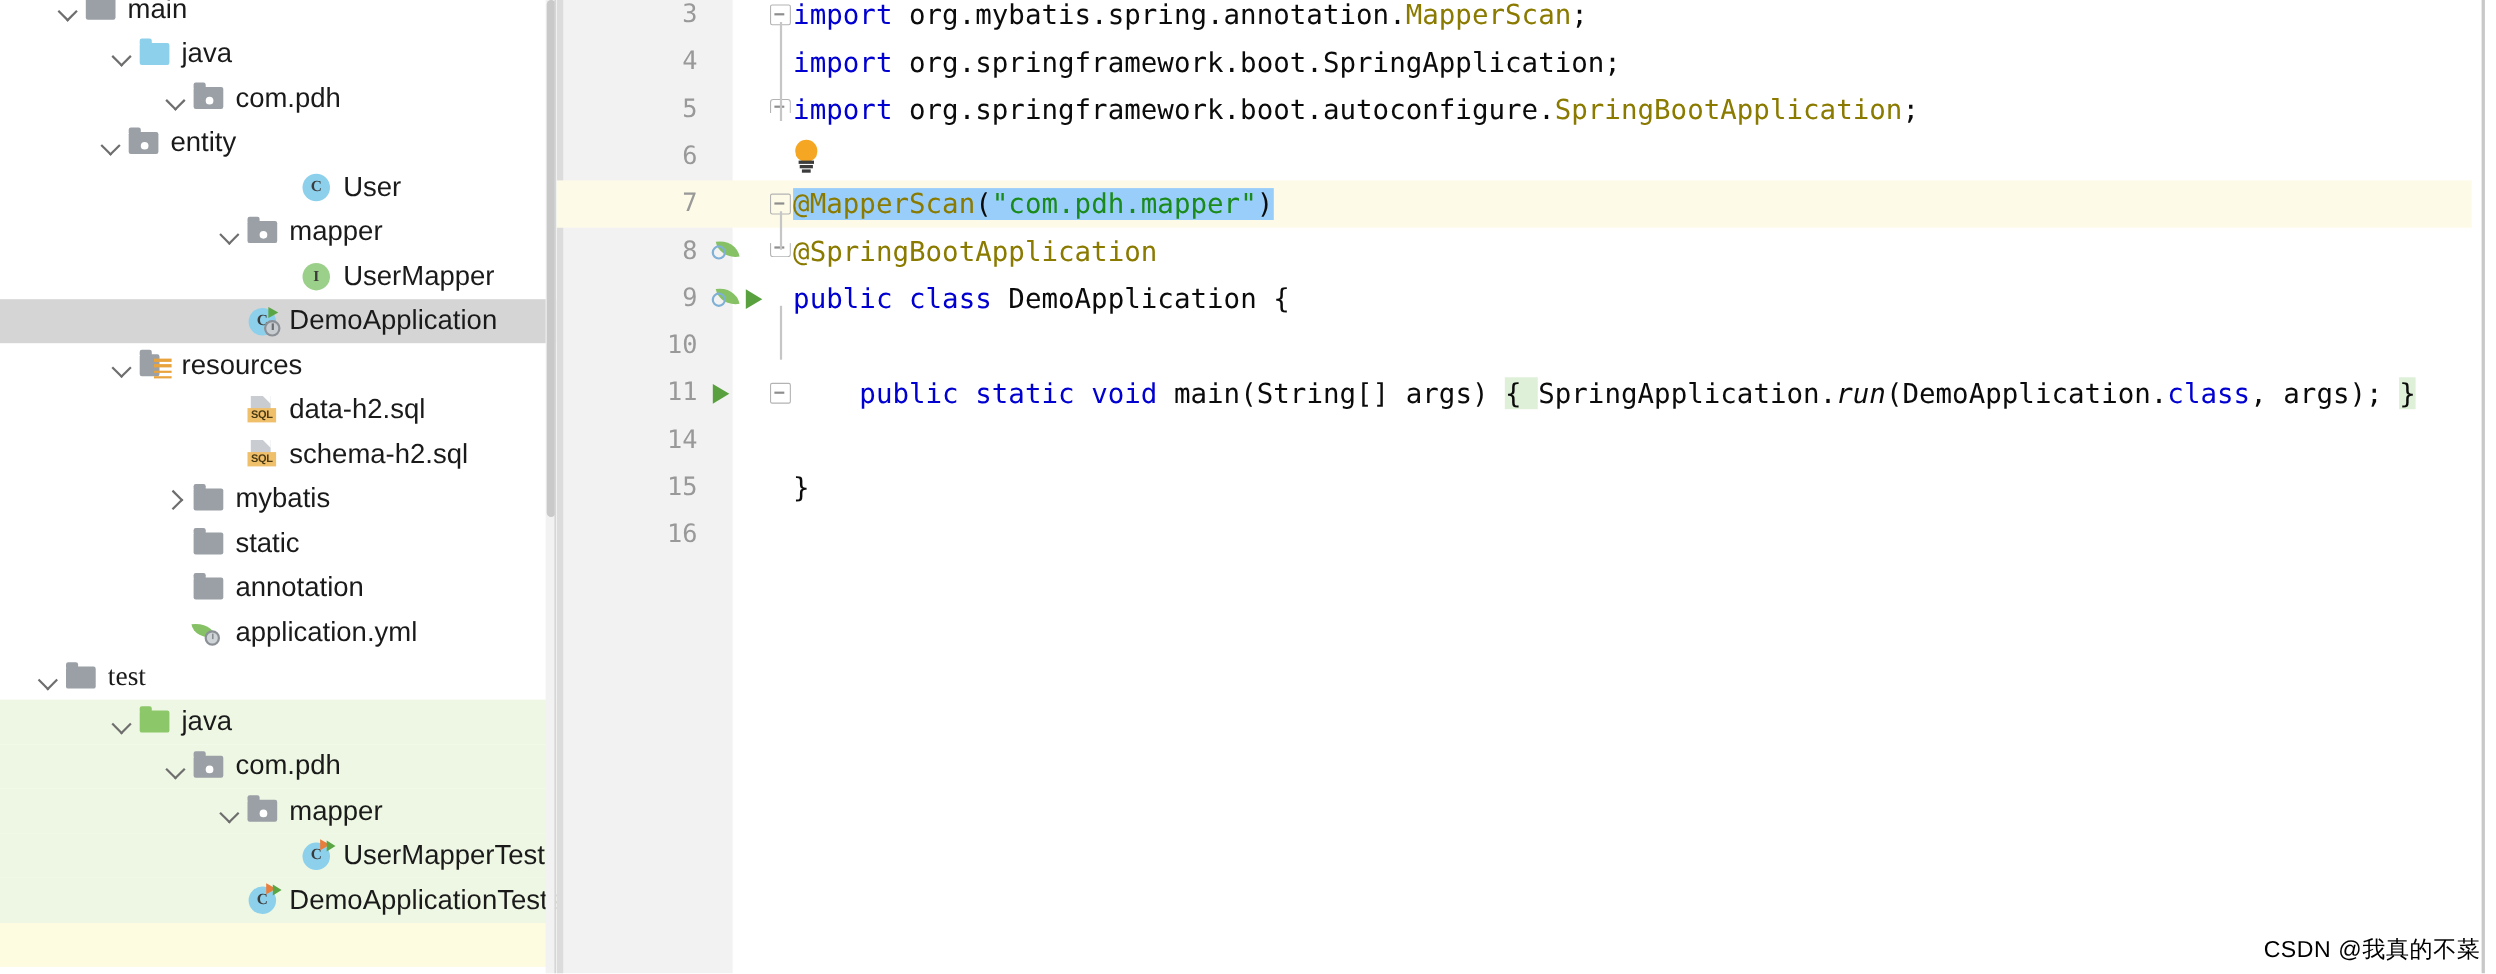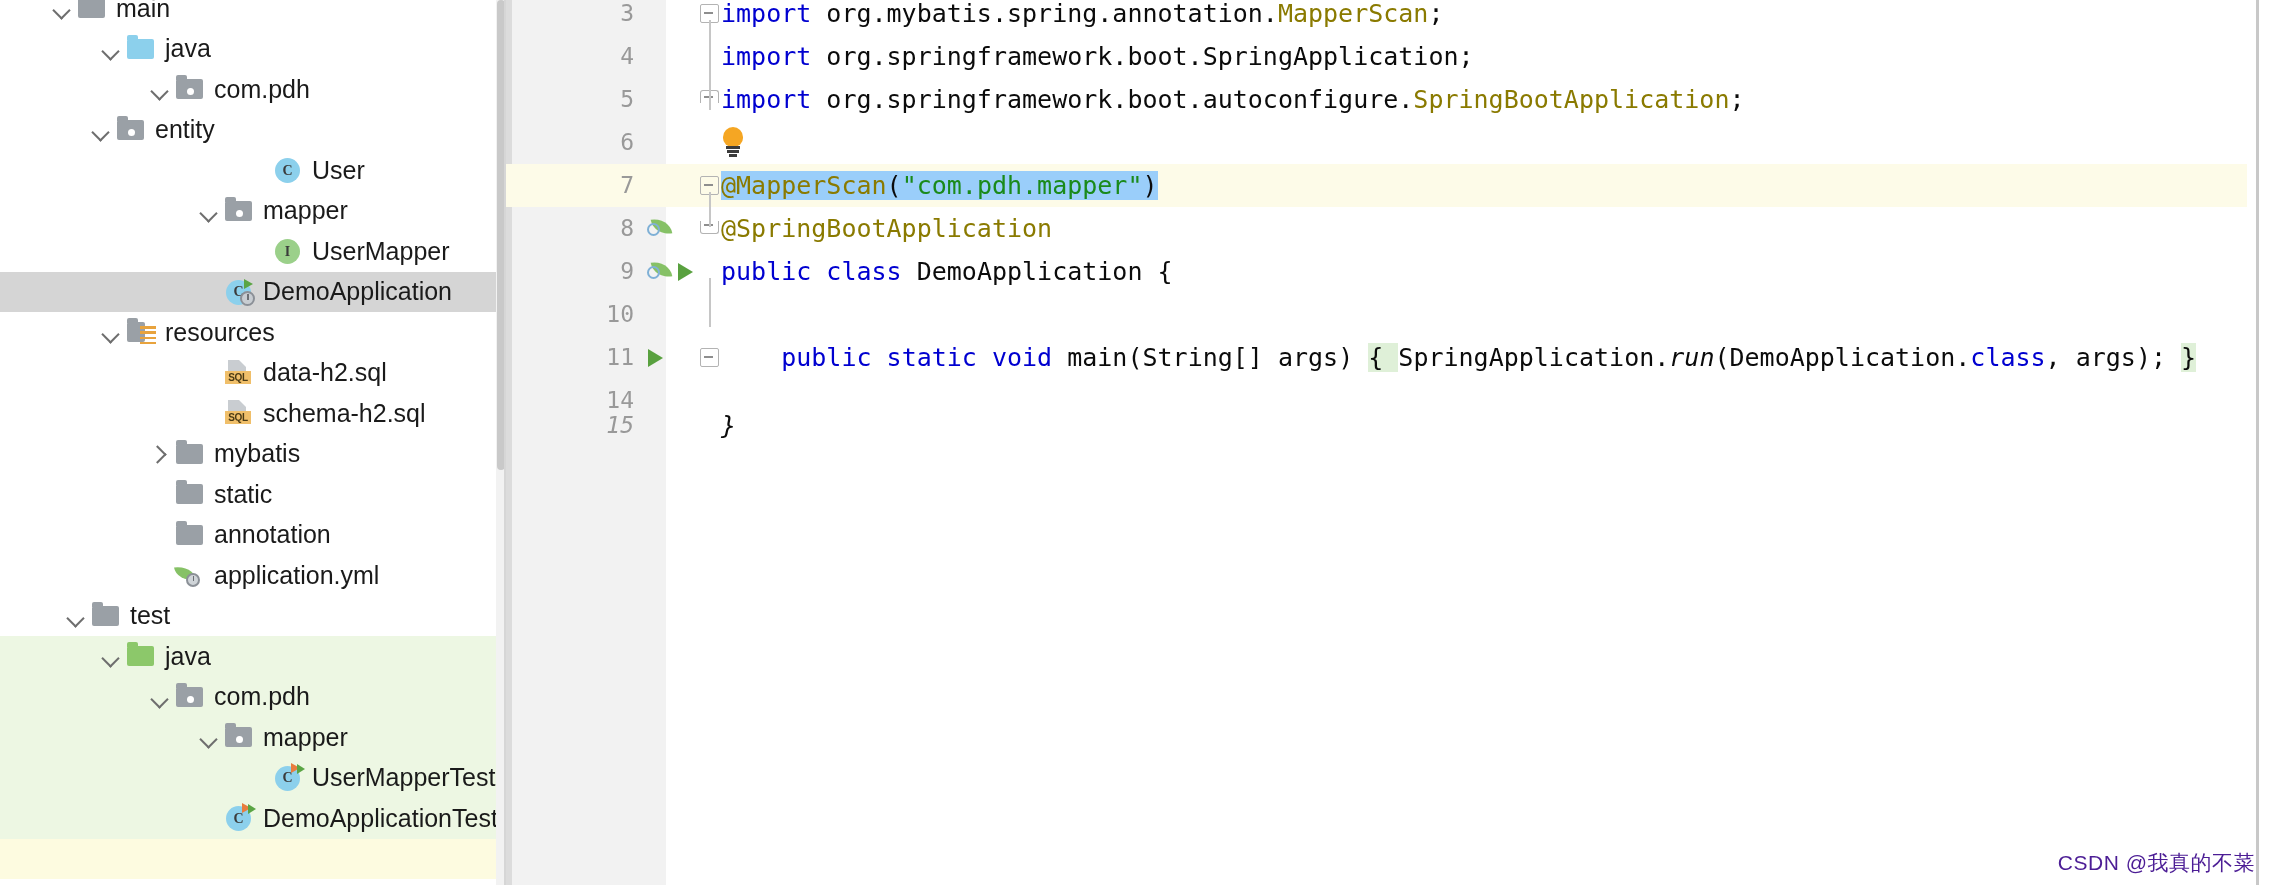--- a/index.html
+++ b/index.html
@@ -180,21 +180,21 @@
   .grun{position:absolute;left:32px;top:4px;width:0;height:0;border-left:15px solid #59a13f;border-top:9px solid transparent;border-bottom:9px solid transparent;}
   .grun2{position:absolute;left:2px;top:4px;width:0;height:0;border-left:15px solid #59a13f;border-top:9px solid transparent;border-bottom:9px solid transparent;}
 
   
   .edge-right{position:absolute;right:0;top:0;width:22px;height:885px;background:#ffffff;}
   .edge-right .vline{position:absolute;left:9px;top:0;width:3px;height:885px;background:#c8c8c8;}
 
   
   .watermark{
     position:absolute;right:14px;bottom:8px;
-    font-size:21px;color:#4c1d95;
+    font-size:21px;color:#000000;
     font-family:"Liberation Sans",sans-serif;
     letter-spacing:0.5px;
   }
 </style>
 </head>
 <body>
 
 <div class="app">
 
   <div class="tree-pane">
@@ -320,21 +320,21 @@
         <div class="row" style="padding-left: 147px;">
           <span class="arrow "></span>
           <span class="ico">
             <span class="leaf">
               <span class="lf"></span>
               <span class="ring"></span>
             </span>
           </span>
           <span class="lbl">application.yml</span>
         </div>
-        <div class="row" style="padding-left: 63px;">
+        <div class="row" style="padding-left: 31px; font-family: Liberation Serif, serif;">
           <span class="arrow down"></span>
           <span class="ico">
             <span class="fold f-gray"></span>
           </span>
           <span class="lbl">test</span>
         </div>
         <div class="row tsrc" style="padding-left: 98px;">
           <span class="arrow down"></span>
           <span class="ico">
             <span class="fold f-green"></span>
@@ -395,21 +395,22 @@
         <div class="cline" style="top: 35px;"><span class="num">4</span><span class="ctext"><span><span class="kw">import </span><span class="plain">org.springframework.boot.SpringApplication;</span></span></span></div>
         <div class="cline" style="top: 78px;"><span class="num">5</span><span class="foldmark topcap"></span><span class="ctext"><span><span class="kw">import </span><span class="plain">org.springframework.boot.autoconfigure.</span><span class="cls">SpringBootApplication</span><span class="plain">;</span></span></span></div>
         <div class="cline" style="top: 121px;"><span class="num">6</span><span class="bulb"><span class="glass"></span><span class="b1"></span><span class="b2"></span><span class="b3"></span></span><span class="ctext"><span></span></span></div>
         <div class="hl-row" style="top: 164px;"></div>
         <div class="cline" style="top: 164px;"><span class="num">7</span><span class="foldmark sq"></span><span class="ctext"><span class="sel-span"><span class="ann">@MapperScan</span><span class="plain">(</span><span class="str">"com.pdh.mapper"</span><span class="plain">)</span></span></span></div>
         <div class="cline" style="top: 207px;"><span class="num">8</span><span class="gicon"><span class="gbean"><span class="lf"></span><span class="ring2"></span></span></span><span class="foldmark botcap"></span><span class="ctext"><span><span class="ann">@SpringBootApplication</span></span></span></div>
         <div class="cline" style="top: 250px;"><span class="num">9</span><span class="gicon"><span class="gbean"><span class="lf"></span><span class="ring2"></span></span><span class="grun"></span></span><span class="ctext"><span><span class="kw">public </span><span class="kw">class </span><span class="plain">DemoApplication </span><span class="plain">{</span></span></span></div>
         <div class="cline" style="top: 293px;"><span class="num">10</span><span class="ctext"><span></span></span></div>
         <div class="cline" style="top: 336px;"><span class="num">11</span><span class="gicon"><span class="grun2"></span></span><span class="foldmark sq"></span><span class="ctext"><span><span class="kw">    public </span><span class="kw">static </span><span class="kw">void </span><span class="plain">main</span><span class="plain">(String[] args) </span><span class="brace-hl">{ </span><span class="plain">SpringApplication.</span><span class="ital">run</span><span class="plain">(DemoApplication.</span><span class="kw">class</span><span class="plain">, args); </span><span class="brace-hl">}</span></span></span></div>
         <div class="cline" style="top: 379px;"><span class="num">14</span><span class="ctext"><span></span></span></div>
-        <div class="cline" style="top: 404px; font-style: italic;"><span class="num">15</span><span class="ctext"><span><span class="plain">}</span></span></span></div>
+        <div class="cline" style="top: 422px;"><span class="num">15</span><span class="ctext"><span><span class="plain">}</span></span></span></div>
+        <div class="cline" style="top: 465px;"><span class="num">16</span><span class="ctext"><span></span></span></div>
         <div class="foldline" style="top: 20px; height: 90px;"></div>
         <div class="foldline" style="top: 192px; height: 35px;"></div>
         <div class="foldline" style="top: 278px; height: 49px;"></div>
       </div>
     <div class="edge-right">
       <div class="vline"></div>
     </div>
     <div class="watermark">CSDN @我真的不菜</div>
   </div>
 

